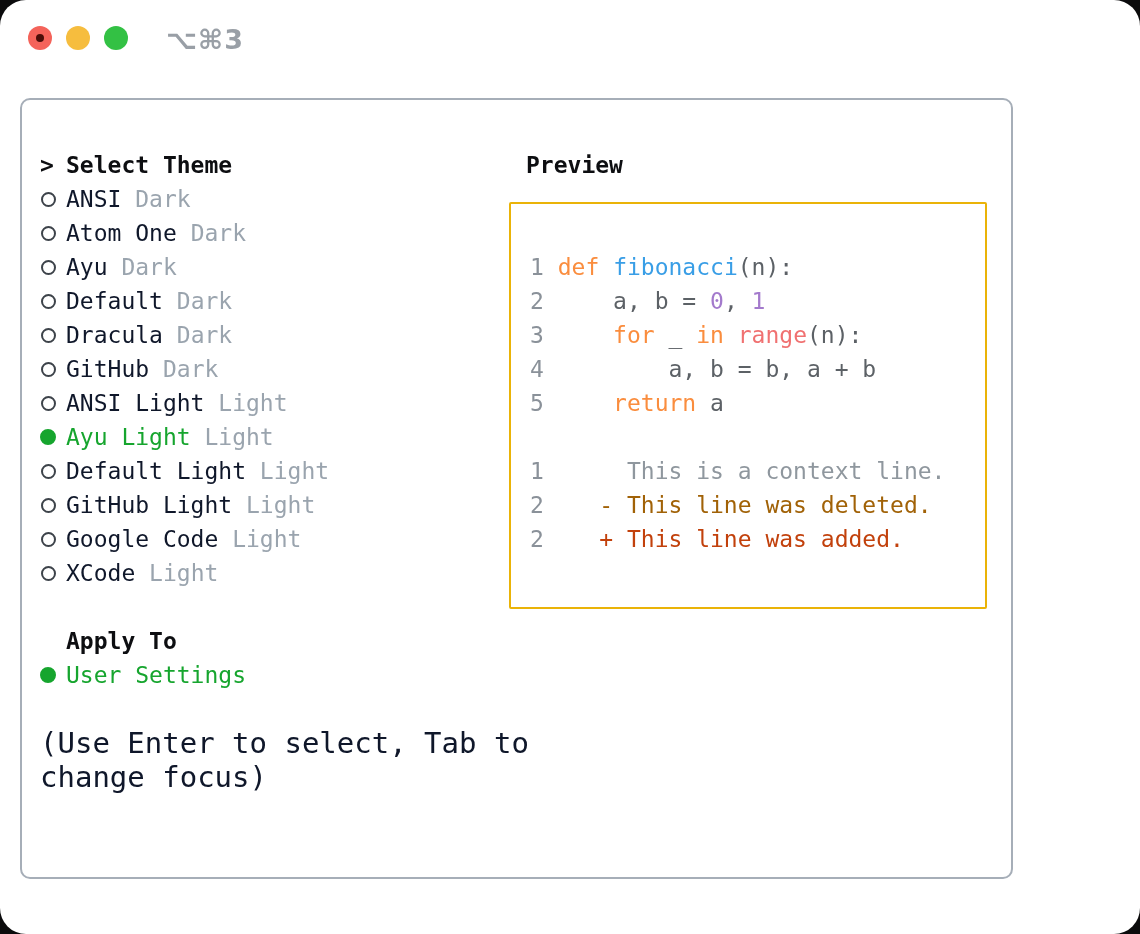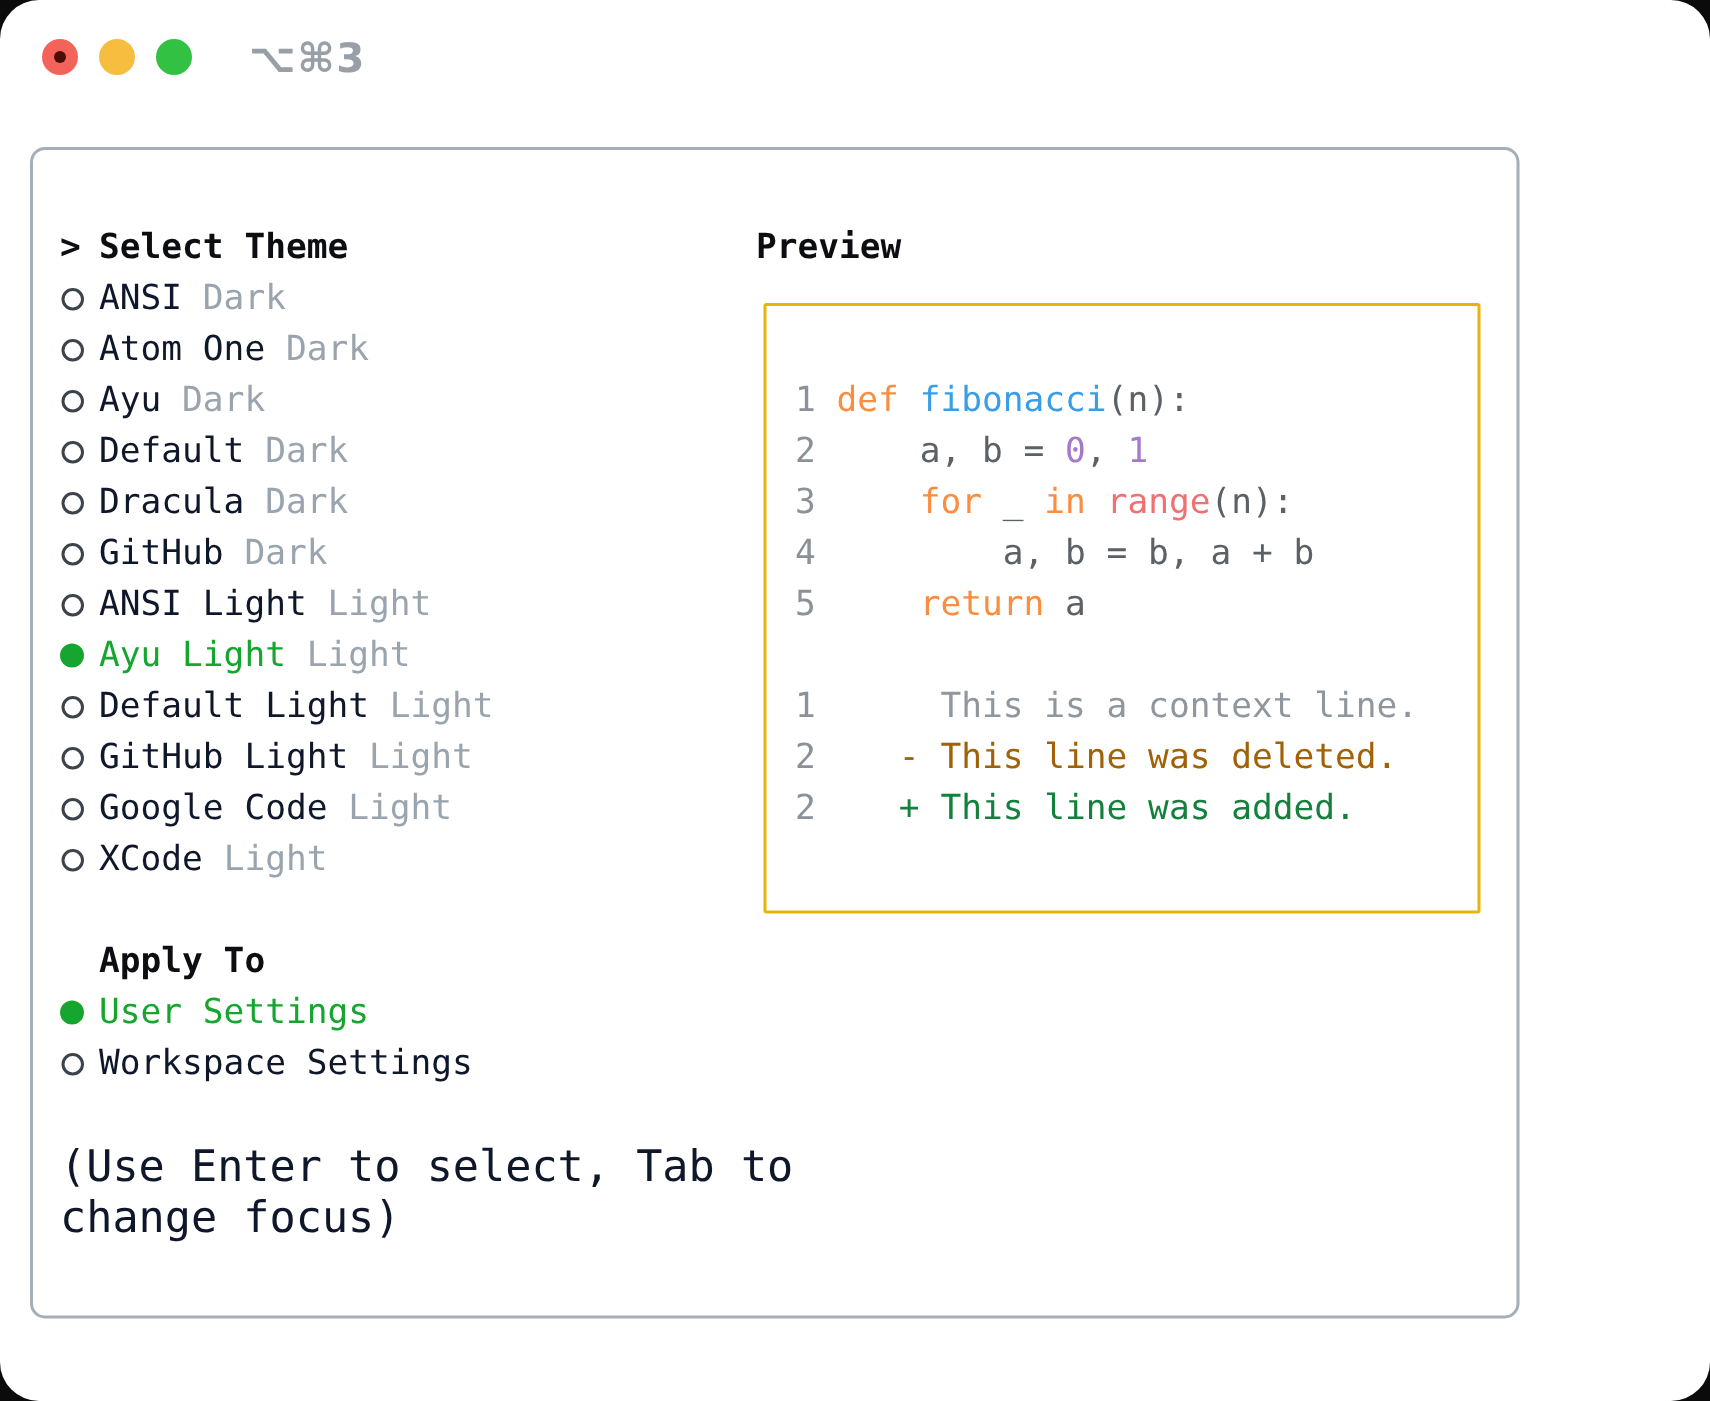--- a/index.html
+++ b/index.html
@@ -41,38 +41,38 @@
     margin-left:1px; flex:none;
   }
   .selected .bullet { background:#16a52e; border-color:#16a52e; width:16px; height:16px; margin-left:0; }
   .name { color:#0f172a; white-space:pre; }
   .selected .name { color:#16a52e; }
   .variant { color:#9aa4ae; white-space:pre; margin-left:1ch; }
   .help { color:#0f172a; font-size:29px; line-height:34px; white-space:pre; }
   .help-block { margin-top:0; }
   
   .preview-title {
-    position:absolute; left:482px; top:48px; height:34px; line-height:34px;
+    position:absolute; left:504px; top:48px; height:34px; line-height:34px;
     font-size:23px; font-weight:bold; color:#0d0e11;
   }
   .preview-box {
     position:absolute; left:487px; top:102px; width:478px; height:407px;
     border:2px solid #eab308; border-radius:2px; background:#fff;
   }
   .code { position:absolute; left:19px; top:46px; }
   .pline { height:34px; line-height:34px; font-size:23px; white-space:pre; }
   .gut     { color:#8a9199; }
   .tk-fg   { color:#5c6166; }
   .tk-kw   { color:#fa8d3e; }
   .tk-fn   { color:#399ee6; }
   .tk-call { color:#f07171; }
   .tk-num  { color:#a37acc; }
   .tk-ctx  { color:#8f979e; }
   .tk-del  { color:#a16207; }
-  .tk-add  { color:#15803d; }
+  .tk-add  { color:#c2410c; }
 </style>
 </head>
 <body>
 
 <div class="window">
 
   <div class="titlebar">
     <span class="light red">
         <span class="dot"></span>
       </span>
@@ -185,27 +185,20 @@
         <span class="marker-col"></span>
         <span class="section-title">Apply To</span>
       </div>
 
       <div>
           <div class="row option selected">
     <span class="marker-col">
               <span class="bullet"></span>
             </span>
     <span class="name">User Settings</span>
-
-  </div>
-          <div class="row option">
-    <span class="marker-col">
-              <span class="bullet"></span>
-            </span>
-    <span class="name">Workspace Settings</span>
 
   </div>
         </div>
 
       <div class="row spacer"></div>
 
       <div class="help-block">
         <div class="help">(Use Enter to select, Tab to</div>
         <div class="help">change focus)</div>
       </div>

